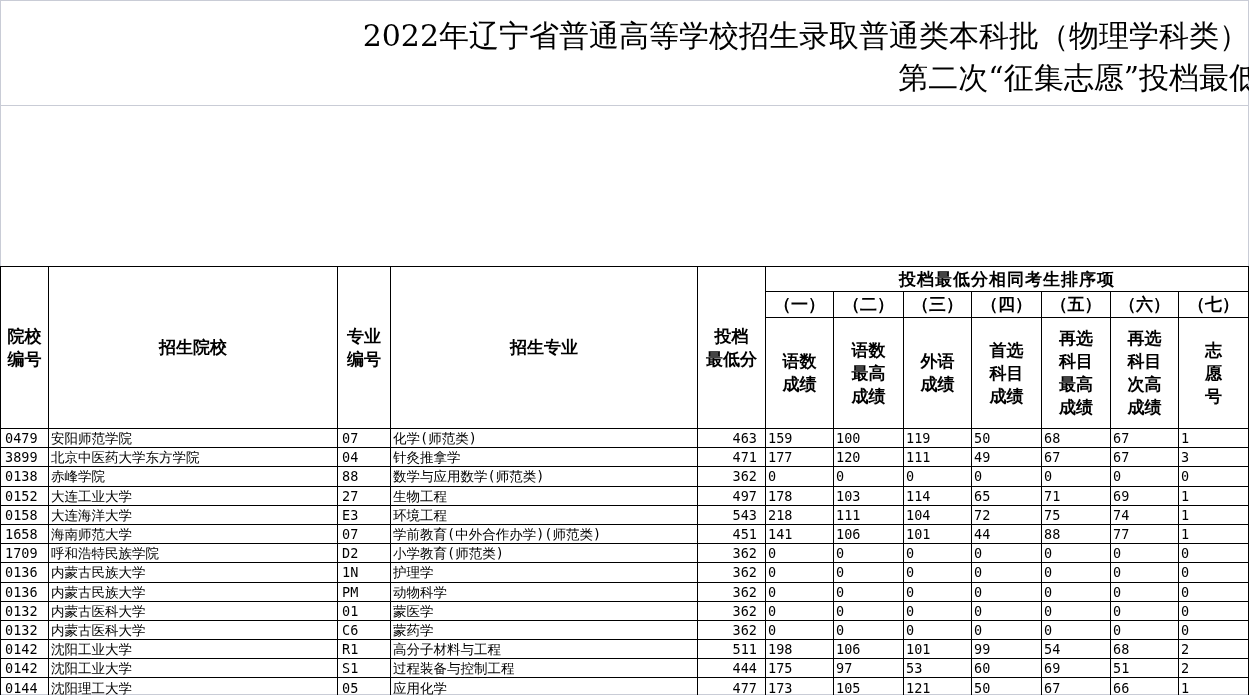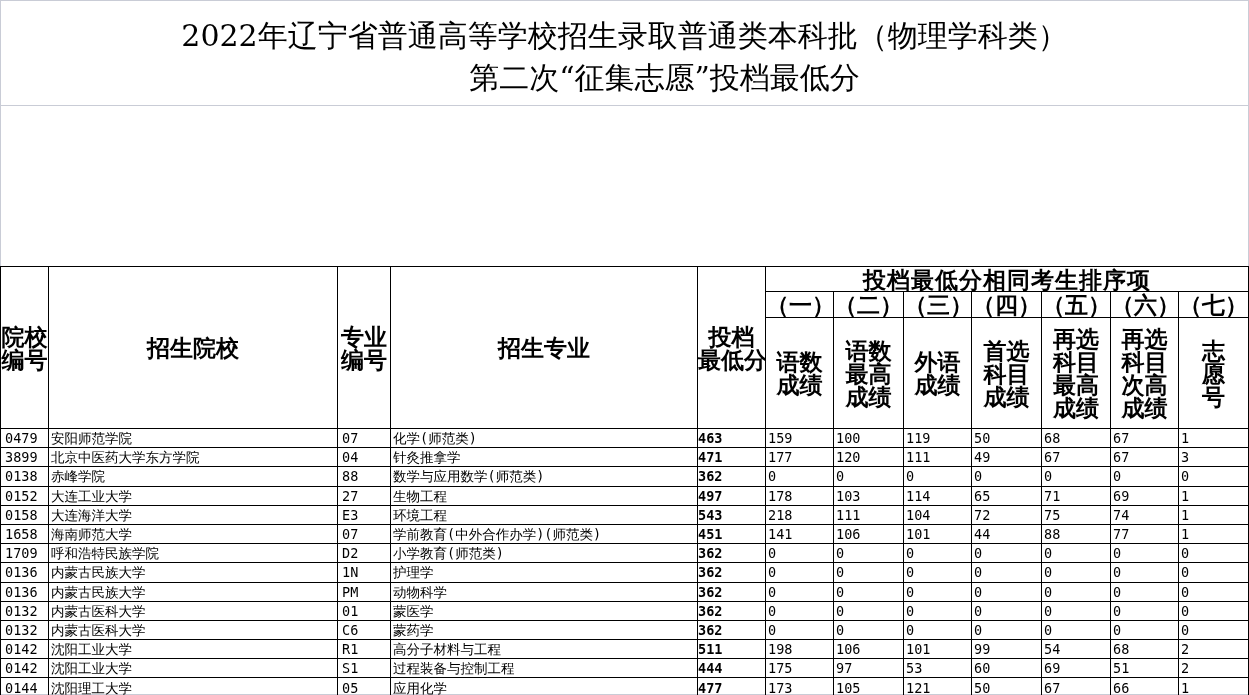--- a/index.html
+++ b/index.html
@@ -1,35 +1,35 @@
 <!DOCTYPE html>
 <html><head>
 <meta charset="utf-8">
 <style>
   html, body { margin: 0; padding: 0; background: #ffffff; }
   body { width: 1249px; height: 695px; overflow: hidden; position: relative; font-family: "DejaVu Serif", "Liberation Serif", serif; color: #000; }
   .frame { position: absolute; left: 0; top: 0; width: 1247px; height: 693px; border: 1px solid #c9ccd6; }
   .title-block { position: absolute; left: 0; top: 0; width: 1249px; height: 106px; border-bottom: 1px solid #c9ccd6; box-sizing: border-box; }
-  .title-line { position: absolute; left: 0; width: 1249px; text-align: center; font-family: "DejaVu Serif", "Liberation Serif", serif; font-size: 30px; letter-spacing: 0px; line-height: 36px; }
+  .title-line { position: absolute; left: 0; width: 1249px; text-align: right; font-family: "DejaVu Serif", "Liberation Serif", serif; font-size: 30px; letter-spacing: 0px; line-height: 36px; }
   .title-line.l1 { top: 18px; }
   .title-line.l2 { top: 60px; padding-left: 40px; }
   .notes { position: absolute; left: 8px; top: 112px; width: 1236px; font-size: 16.2px; line-height: 24.6px; text-align: justify; }
   .notes p { margin: 0; text-indent: 2em; }
   table.grid { position: absolute; left: 0; top: 266px; border-collapse: collapse; table-layout: fixed; width: 1248px; }
   table.grid td, table.grid th { border: 1px solid #000; padding: 0; overflow: hidden; white-space: nowrap; }
-  table.grid th { font-weight: bold; font-size: 23px; line-height: 23px; text-align: center; vertical-align: middle; }
+  table.grid th { font-weight: bold; font-size: 17px; line-height: 23px; text-align: center; vertical-align: middle; }
   th.group { height: 24px; letter-spacing: 1px; }
   th.num { height: 25px; font-size: 17px; }
   th.lbl { height: 110px; white-space: normal; }
   th.lbl span, th.mainhdr span { display: block; }
   th.mainhdr { font-size: 17px; }
   table.grid td { height: 18.2px; font-family: "DejaVu Sans Mono", "Liberation Mono", monospace; font-size: 13.5px; line-height: 18px; }
   td.code { padding-left: 4px !important; }
   td.txt { padding-left: 2px !important; font-family: "DejaVu Sans", "Liberation Sans", sans-serif; font-size: 14px; }
-  td.minscore { text-align: left; padding-right: 8px !important; font-weight: bold; }
+  td.minscore { text-align: right; padding-right: 8px !important; }
   td.sub { padding-left: 2px !important; }
 </style>
 </head>
 <body>
 
 <div class="frame"></div>
 
 <div class="title-block">
   <div class="title-line l1">2022年辽宁省普通高等学校招生录取普通类本科批（物理学科类）</div>
   <div class="title-line l2">第二次“征集志愿”投档最低分</div>

